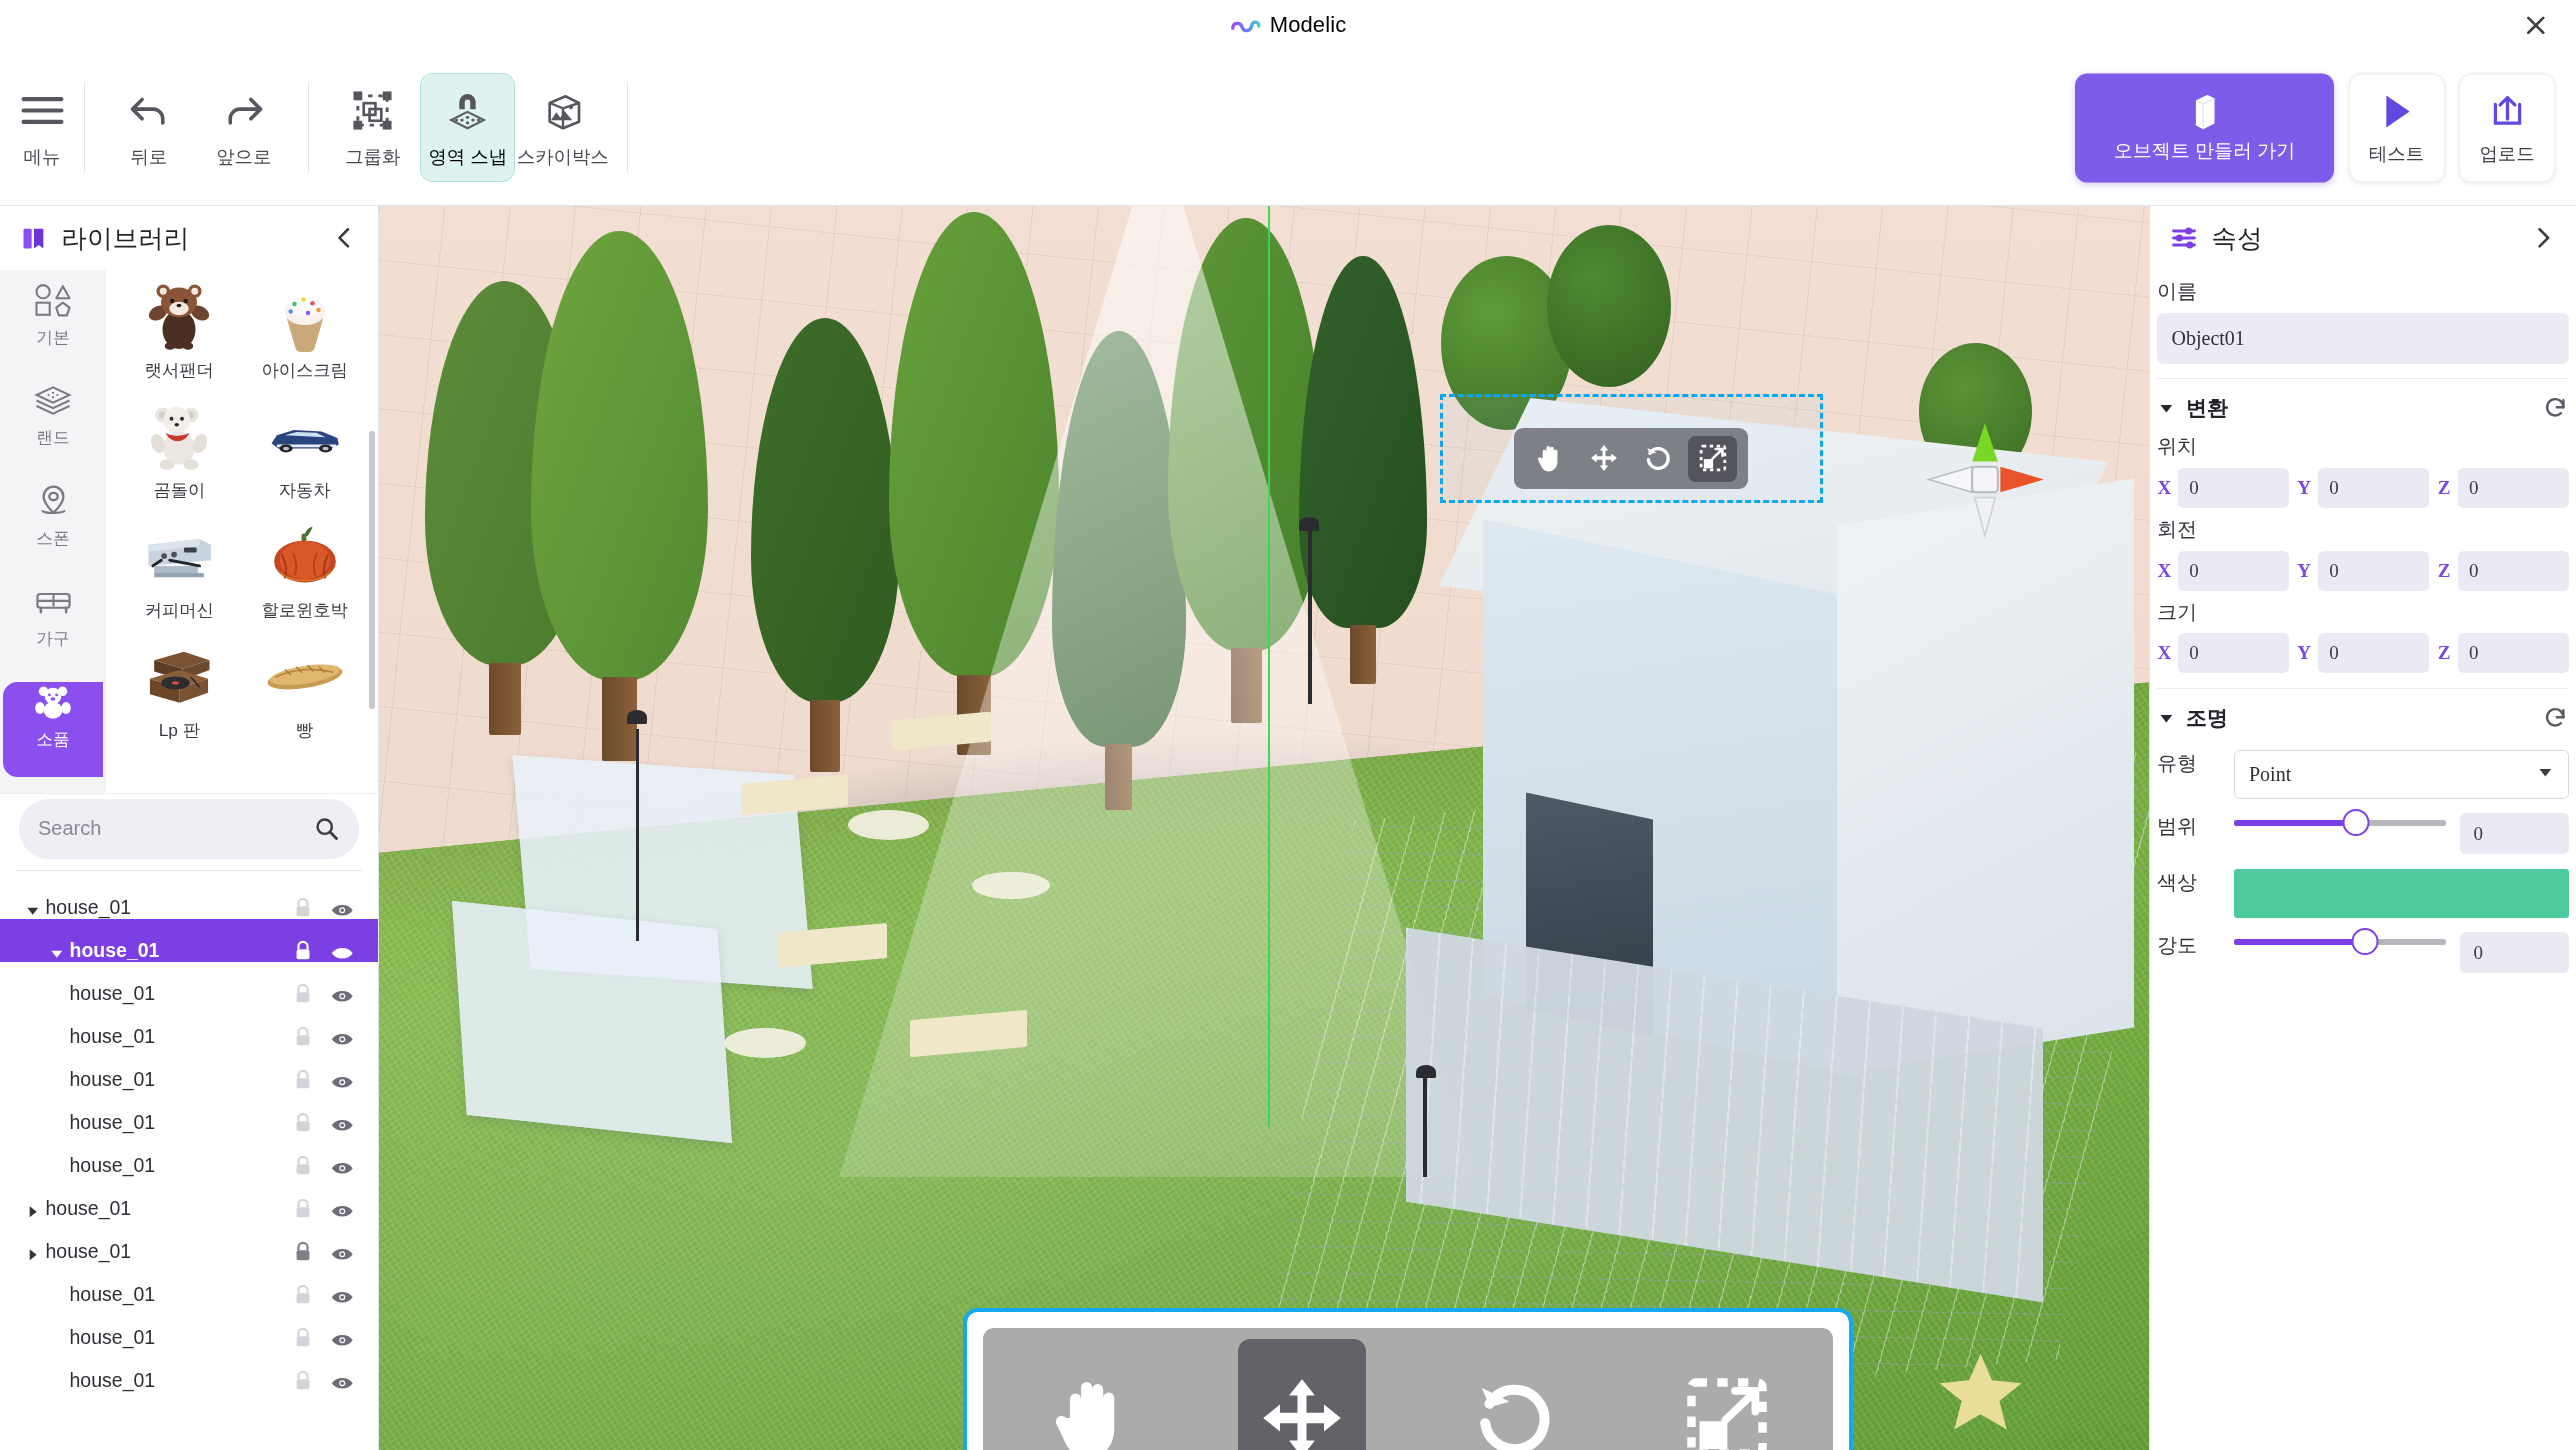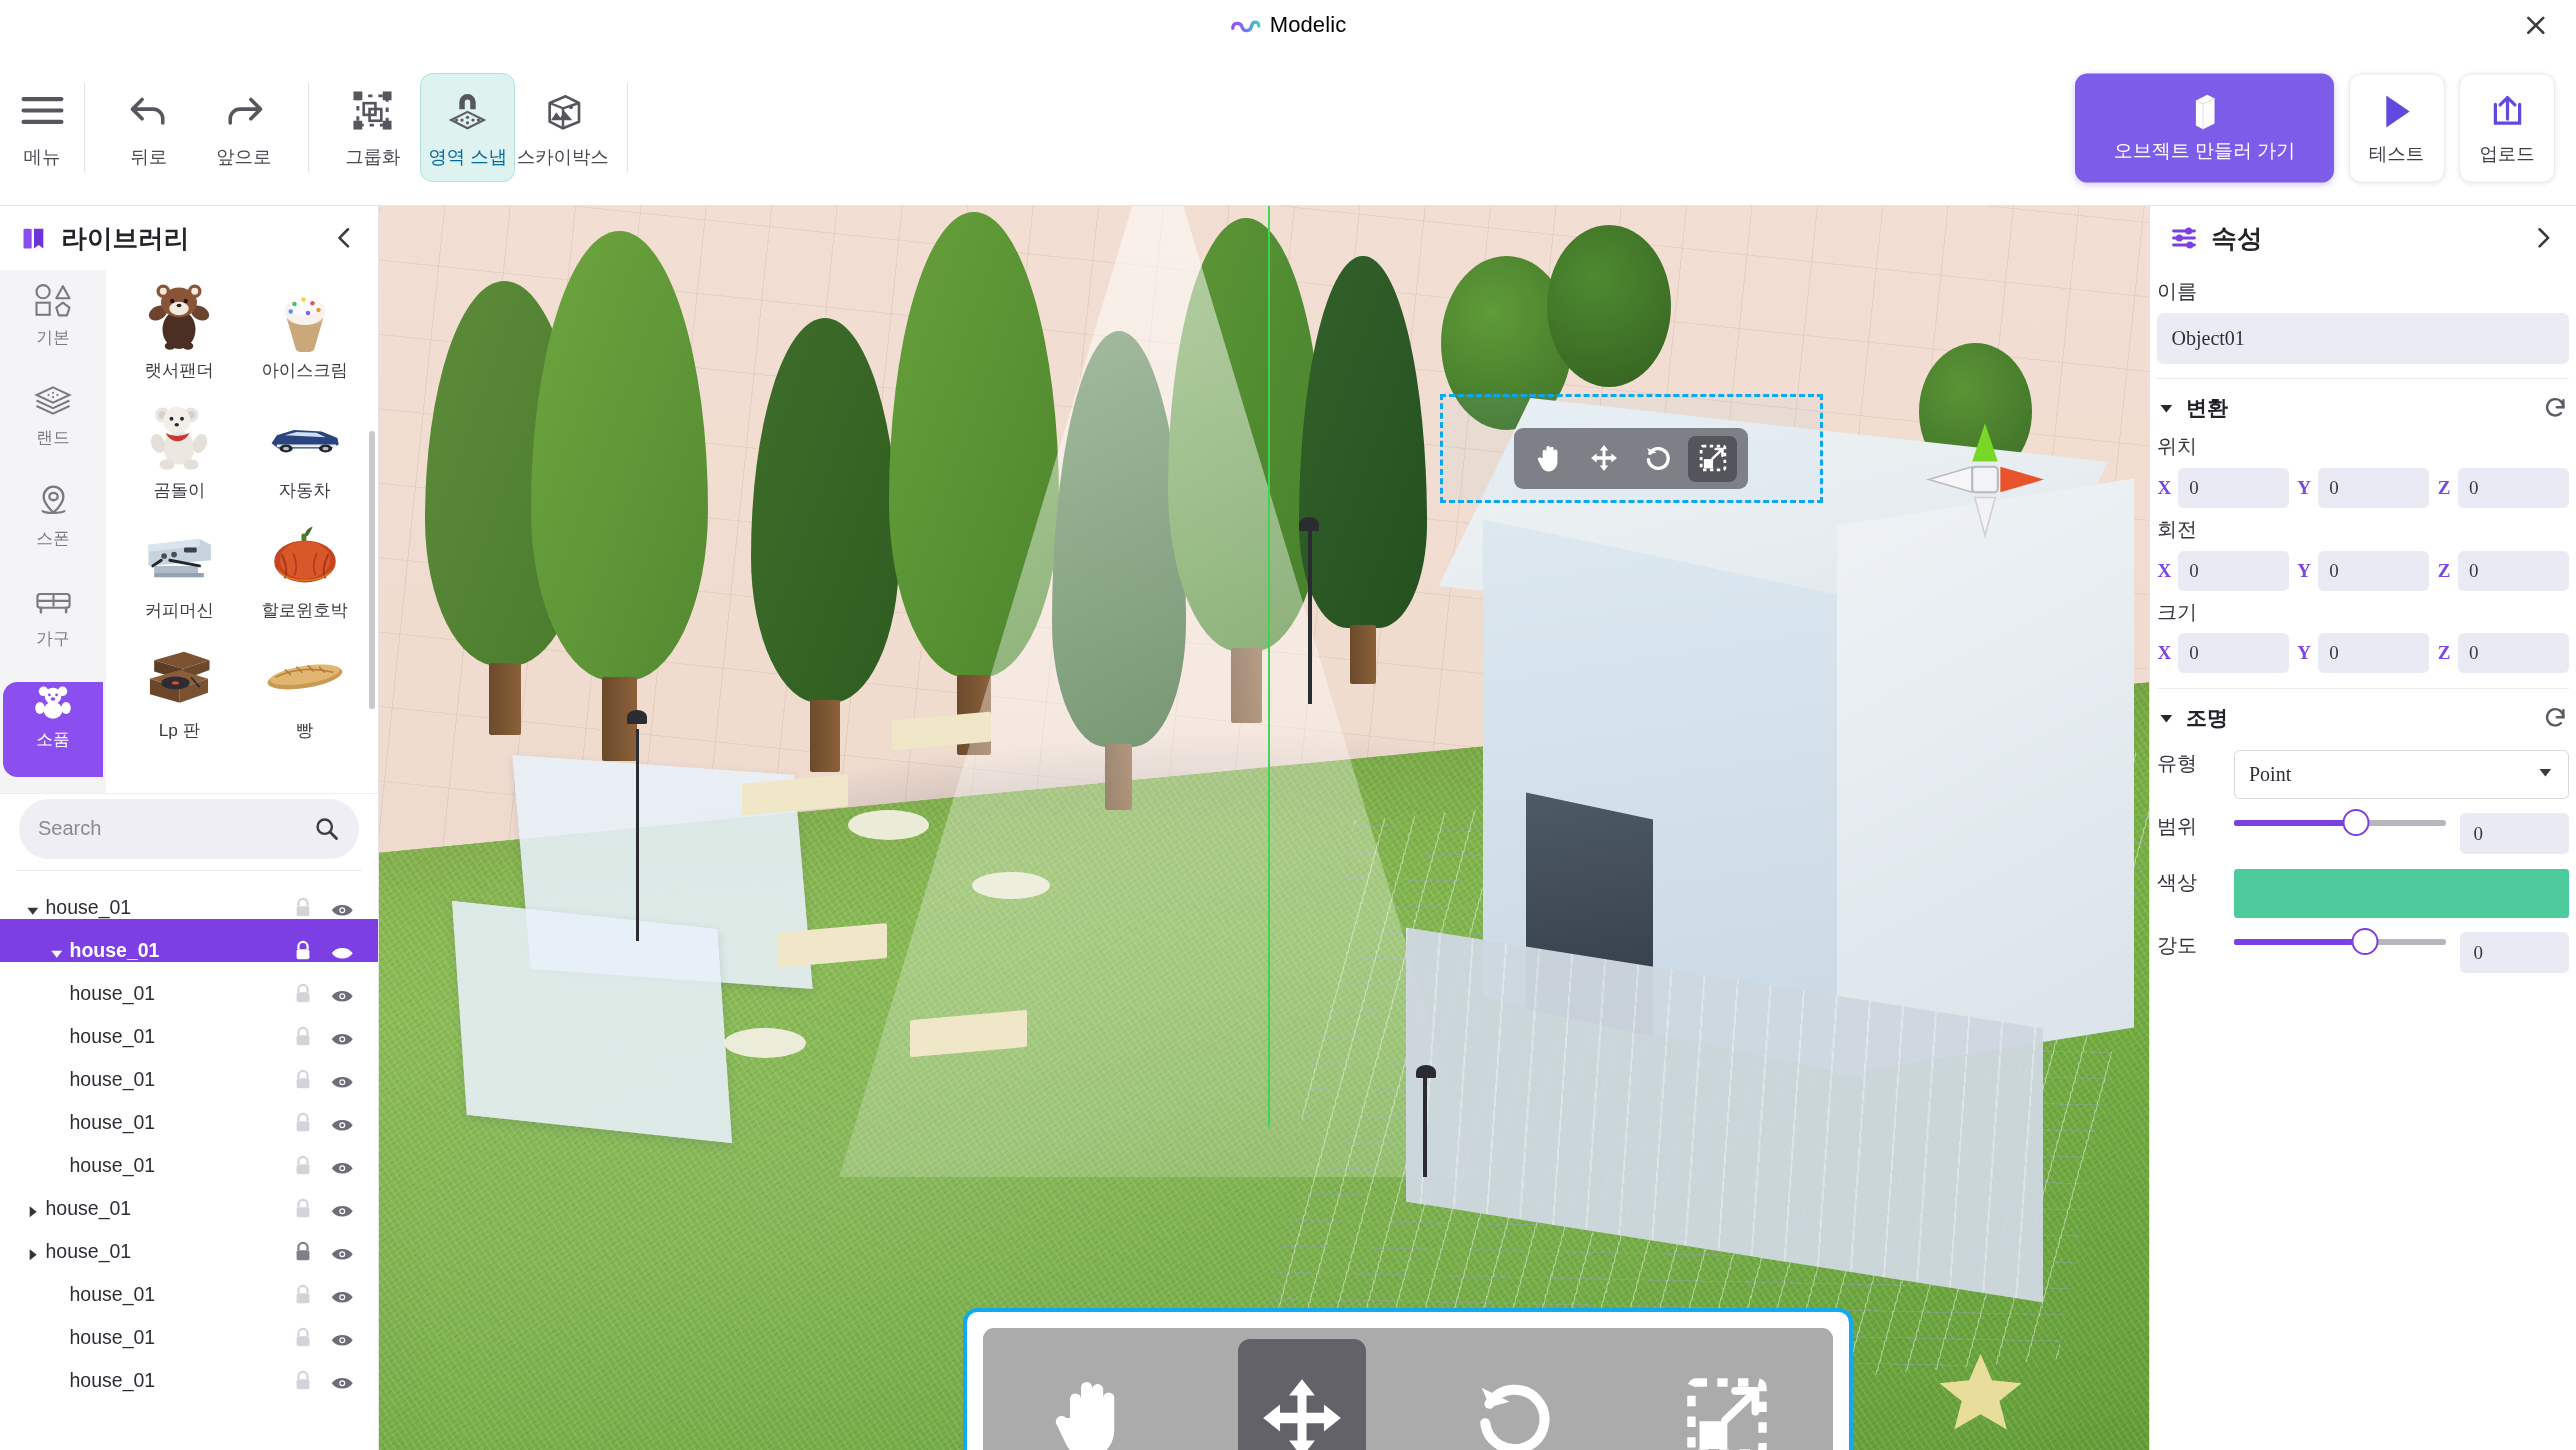--- a/index.html
+++ b/index.html
@@ -21,21 +21,21 @@
   
   .toolbar{position:relative;height:156px;flex:0 0 156px;background:#fff;
     display:flex;align-items:center;border-bottom:0.6px solid #e4e4e8;}
   .tb-group{display:flex;align-items:center;height:89px;padding:0 16.7px;}
   .tb-sep{width:0.6px;height:89px;background:#e2e2e6;}
   .tb-btn{width:95px;height:109px;border-radius:12.3px;display:flex;flex-direction:column;
     align-items:center;justify-content:center;gap:9px;cursor:pointer;background:transparent;}
   .tb-btn.active{background:#def3f0;border:1.1px solid #b2e0d8;}
   .tb-ico{height:48px;display:flex;align-items:center;justify-content:center;color:#56565e;}
   .tb-label{font-size:18.4px;color:#4a4a52;white-space:nowrap;}
-  .tb-btn.active .tb-label{color:#0369a1;}
+  .tb-btn.active .tb-label{color:#000000;}
   .tb-menu{width:84px;}
   .tb-right{position:absolute;right:21px;top:50%;transform:translateY(-50%);
     display:flex;align-items:center;gap:14.5px;}
   .cta-btn{width:259px;height:109px;border-radius:12.3px;background:#7c5ce8;
     display:flex;flex-direction:column;align-items:center;justify-content:center;gap:4.5px;
     cursor:pointer;box-shadow:0 2.2px 7.8px rgba(124,92,232,.32);}
   .cta-ico{height:41px;display:flex;align-items:center;justify-content:center;}
   .cta-label{font-size:19px;color:#fff;white-space:nowrap;}
   .sq-btn{width:96px;height:109px;border-radius:12.3px;background:#fff;border:0.6px solid #eceaf2;
     box-shadow:0 1.1px 5.6px rgba(20,20,40,.09);
@@ -45,21 +45,21 @@
 
   
   .body{flex:1;display:flex;min-height:0;background:#fff;}
 
   
   .left{width:379px;flex:0 0 379px;display:flex;flex-direction:column;
     border-right:0.6px solid #e4e4e8;background:#fff;min-height:0;}
   .panel-head{height:64px;flex:0 0 64px;display:flex;align-items:center;
     padding:0 19px;gap:12.3px;}
   .panel-head .ph-ico{width:30px;height:30px;display:flex;align-items:center;justify-content:center;}
-  .panel-head .ph-title{font-size:25.6px;font-weight:bold;color:#232329;flex:1;}
+  .panel-head .ph-title{font-size:25.6px;font-weight:normal;color:#232329;flex:1;}
   .panel-head .ph-chev{width:28px;height:28px;display:flex;align-items:center;justify-content:center;
     cursor:pointer;color:#3a3a42;}
 
   .lib-body{flex:0 0 523px;display:flex;min-height:0;overflow:hidden;}
   .lib-cats{width:106px;flex:0 0 106px;background:#f4f4f6;display:flex;flex-direction:column;
     align-items:center;padding-top:10px;gap:5.6px;}
   .cat{width:100px;height:95px;border-radius:14.5px 0 0 14.5px;display:flex;flex-direction:column;
     align-items:center;justify-content:flex-start;gap:5.6px;cursor:pointer;color:#7a7a83;}
   .cat.active{background:#8b4ff0;color:#fff;}
   .cat-ico{height:40px;display:flex;align-items:center;justify-content:center;}

